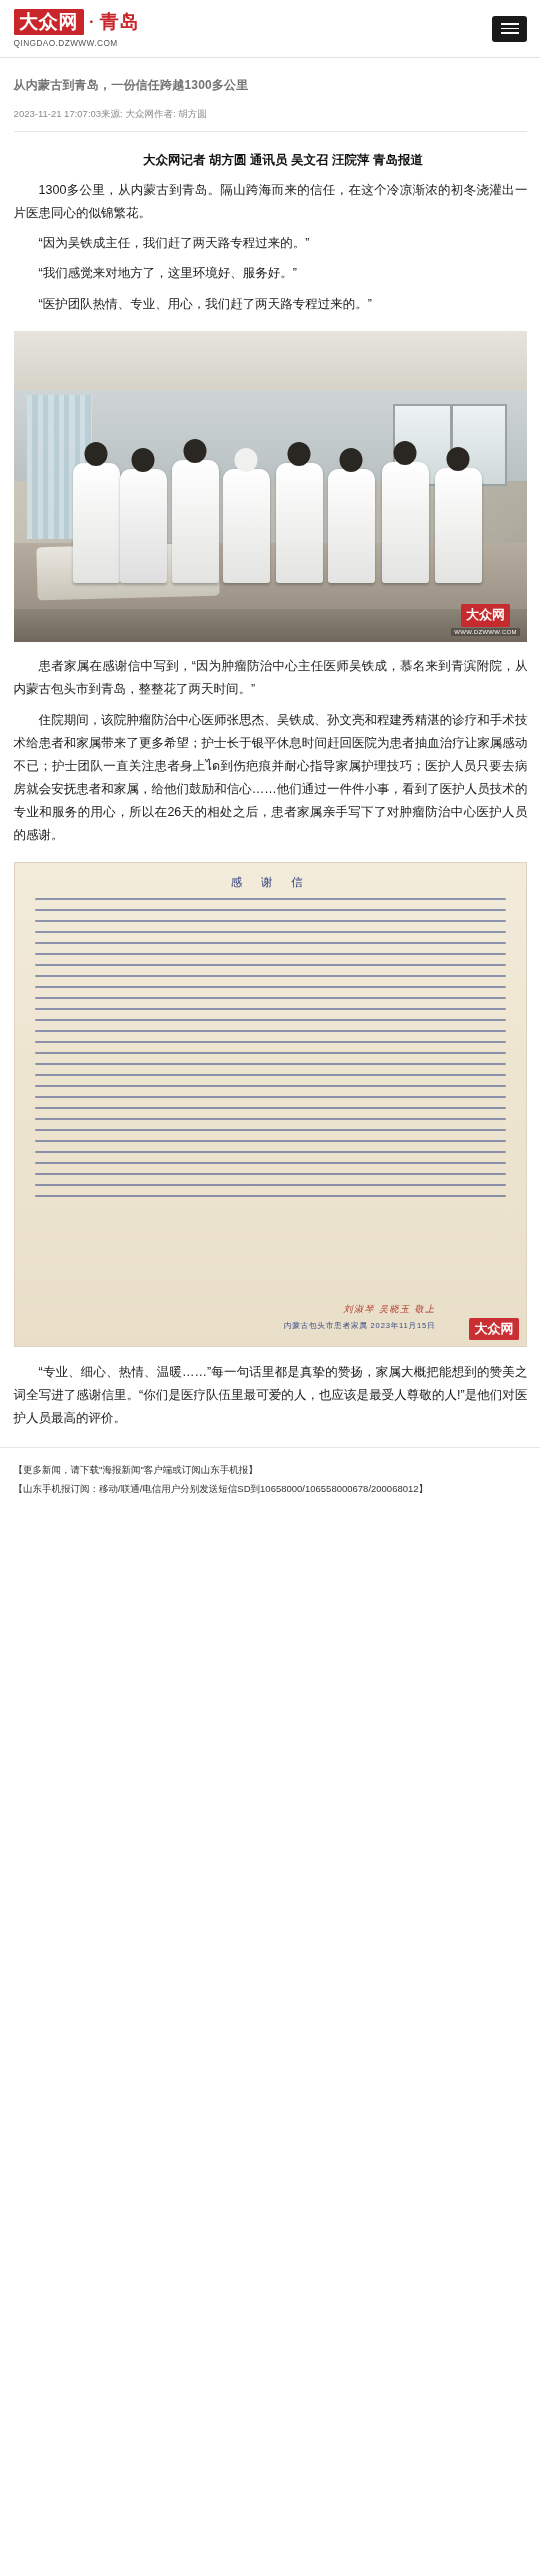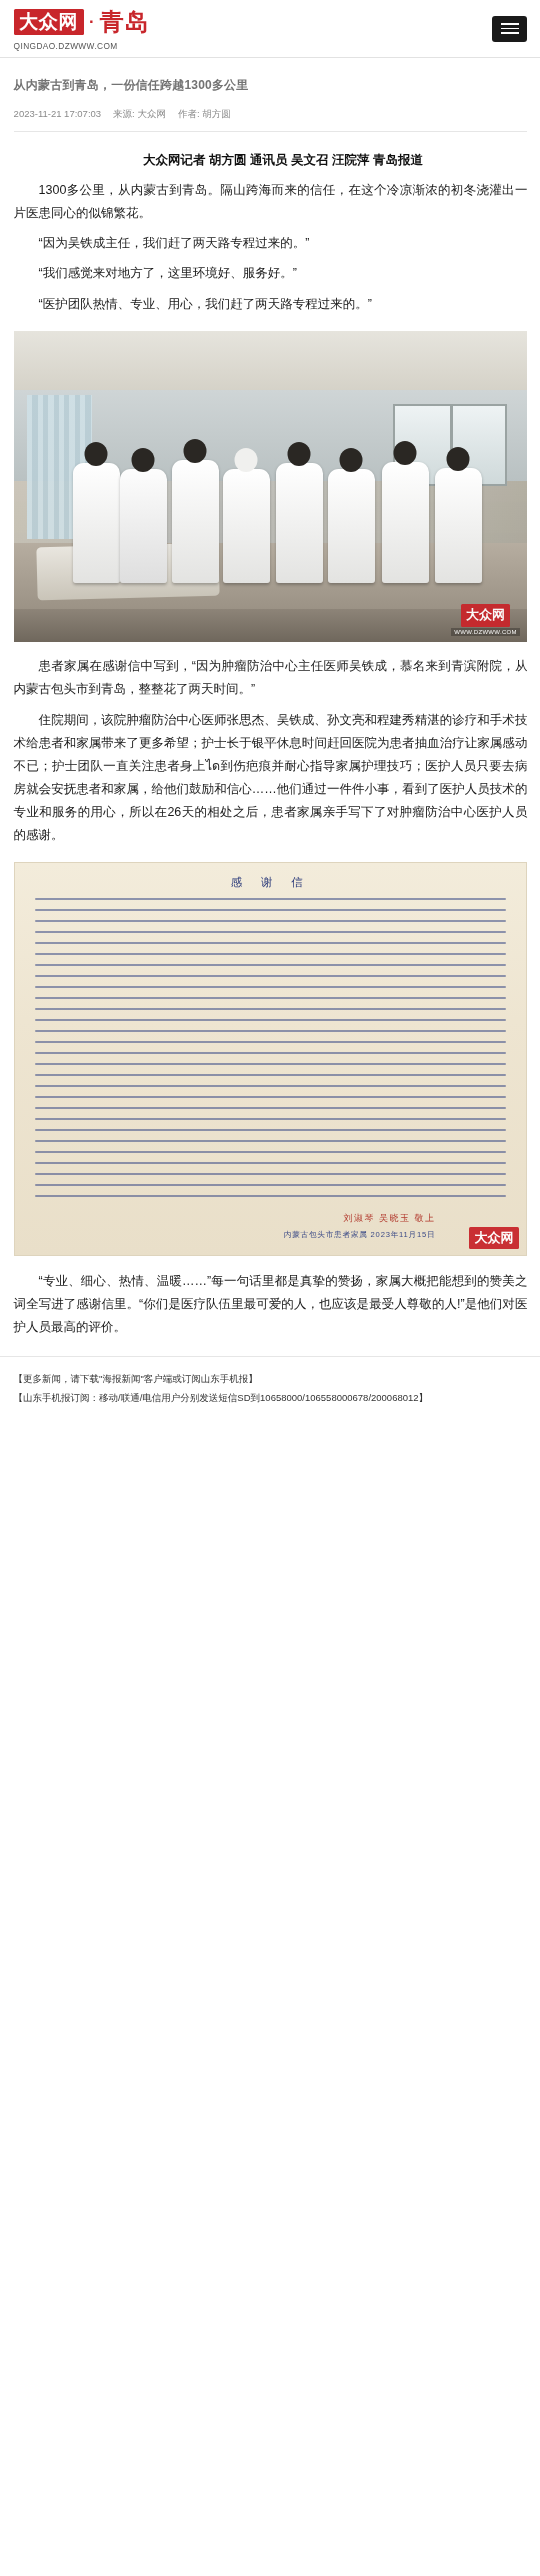--- a/index.html
+++ b/index.html
@@ -49,21 +49,21 @@
     font-family: "DejaVu Sans", sans-serif;
   }
   .brand-sep {
     color: #c8262b;
     font-size: 16.7px;
     font-weight: bold;
     margin: 0 0.8px;
   }
   .brand-city {
     color: #c8262b;
-    font-size: 24px;
+    font-size: 19px;
     font-weight: bold;
     letter-spacing: 0.8px;
     font-family: "DejaVu Sans", sans-serif;
   }
   .brand-url {
     font-size: 8.3px;
     color: #555;
     letter-spacing: 0.4px;
     margin-top: 3px;
     font-family: "Liberation Sans", sans-serif;
@@ -96,21 +96,20 @@
     line-height: 1.5;
     font-weight: bold;
     color: #737373;
     margin: 4.5px 0 13.6px 0;
     letter-spacing: 0.2px;
   }
   .meta {
     font-size: 9.5px;
     color: #8a8a8a;
     display: flex;
-    gap: 12px;
     padding-bottom: 10.6px;
     border-bottom: 0.8px solid #e6e6e6;
   }
   .byline {
     font-size: 12.5px;
     font-weight: bold;
     line-height: 1.85;
     color: #111;
     margin: 16.7px 0 4.5px 0;
     text-indent: 2em;
@@ -231,21 +230,21 @@
     padding: 0.8px 3px;
     margin-top: 1.5px;
     letter-spacing: 0.3px;
   }
 
   
   .letter-wrap {
     margin: 15px 0 13.6px 0;
     position: relative;
     width: 100%;
-    height: 394px;
+    height: 485px;
     background: #86efac;
     overflow: hidden;
     border: 0.8px solid #ded4bd;
     padding-left: 14px;
   }
   .letter-paper {
     position: absolute;
     inset: 0;
     background: linear-gradient(180deg,#f3ecdb 0%,#eee5d1 40%,#e9dfc9 100%);
   }
@@ -270,20 +269,21 @@
     margin-bottom: 9.5px;
     border-radius: 1.5px;
   }
   .letter-sign {
     position: absolute;
     right: 91px;
     bottom: 30px;
     font-size: 9px;
     color: #b23a2e;
     letter-spacing: 1.5px;
+    font-style: italic;
   }
   .letter-sign2 {
     position: absolute;
     right: 91px;
     bottom: 15px;
     font-size: 7.6px;
     color: #3b4a86;
     letter-spacing: 0.8px;
   }
 

